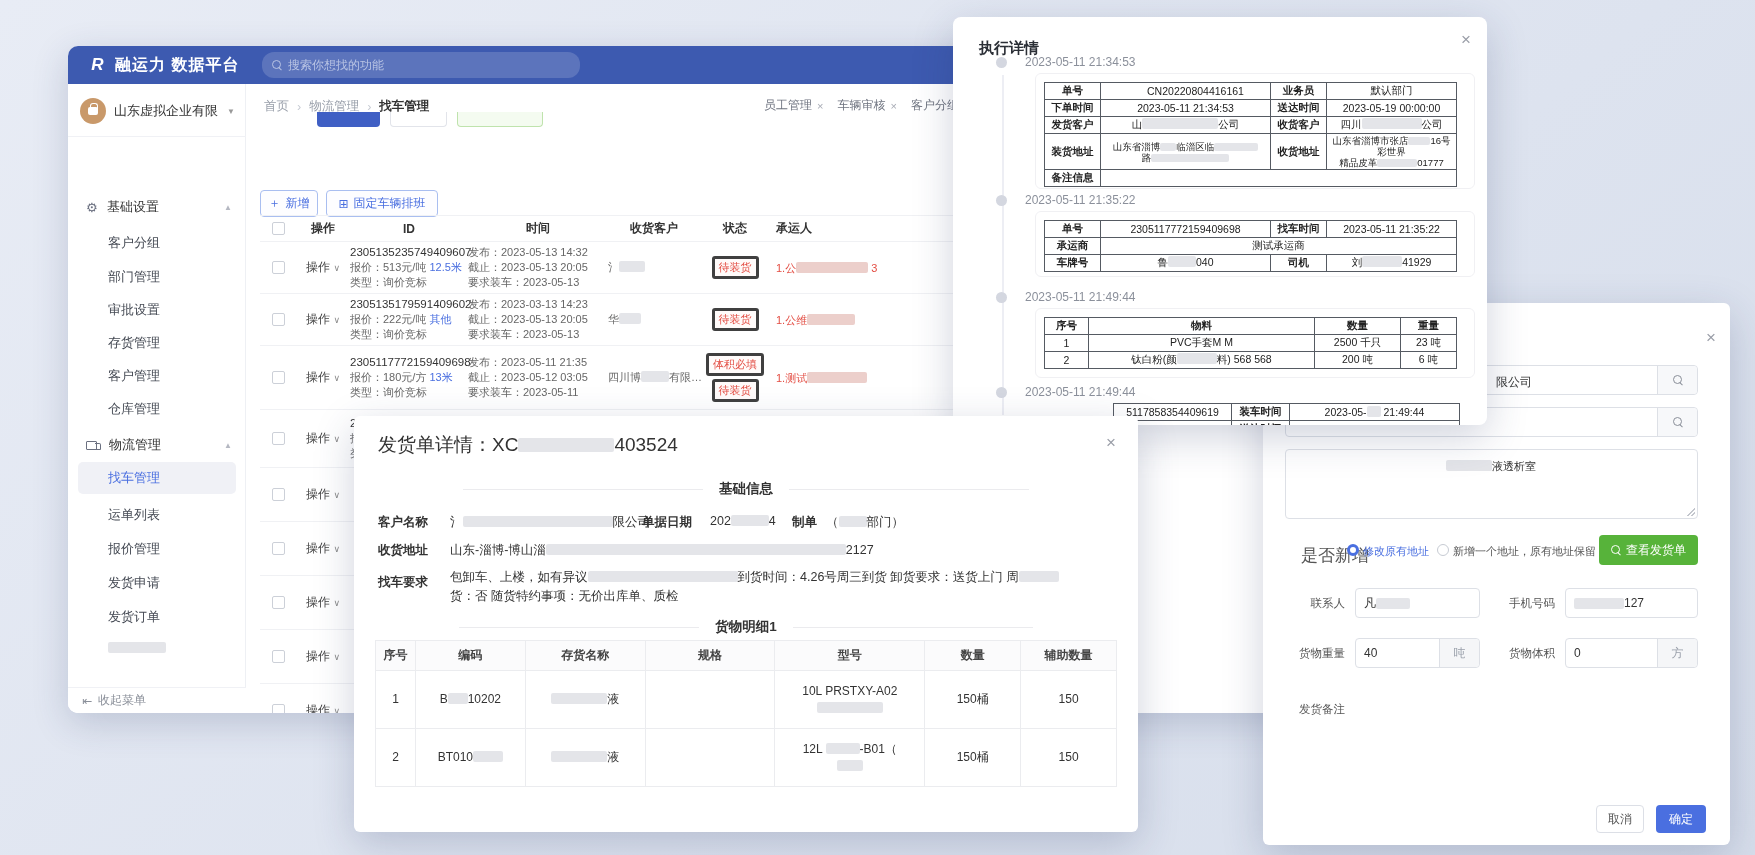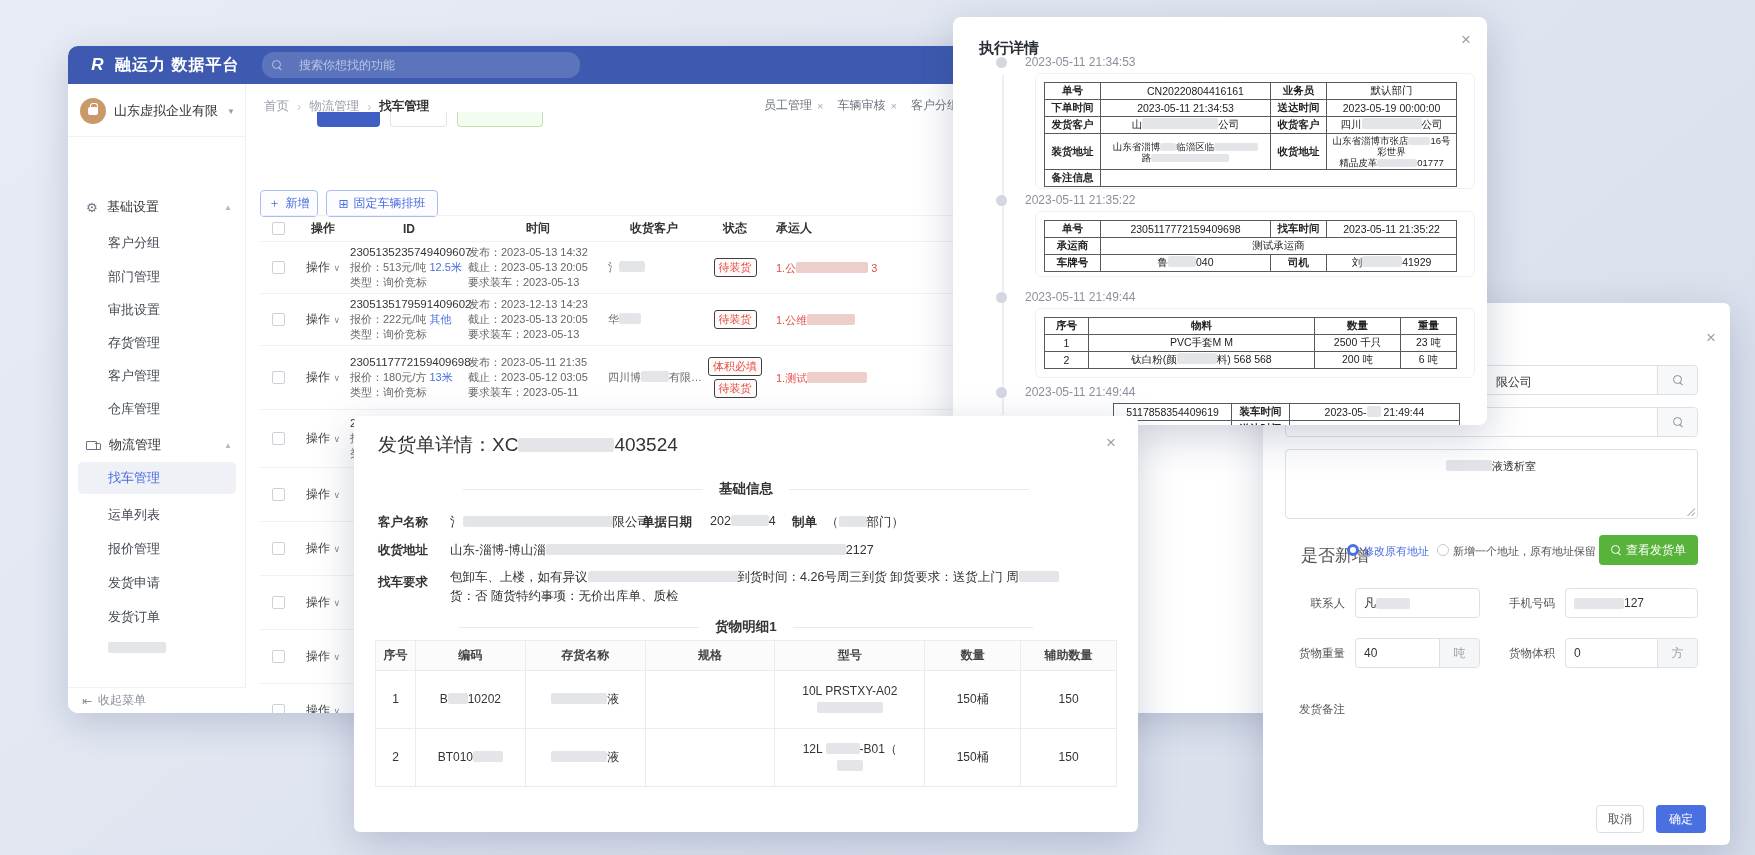--- a/index.html
+++ b/index.html
@@ -10,21 +10,21 @@
   .rd { display:inline-block; height:11px; border-radius:2px; background:#e4e5e9; vertical-align:-1px; }
   .rd.big { height:14px; }
   .rd.red { background:#eccfcb; }
   
   .win { left:68px; top:46px; width:1337px; height:667px; background:#fff; border-radius:10px;
          box-shadow:0 10px 36px rgba(40,55,100,.20); overflow:hidden; z-index:1; }
   .hdr { position:absolute; left:0; top:0; right:0; height:38px; background:#3d5ab0; display:flex; align-items:center; }
   .brand { display:flex; align-items:center; gap:7px; margin-left:20px; color:#fff; font-size:16px; font-weight:bold; letter-spacing:1px; }
   .brand-ic { display:inline-block; width:20px; height:20px; color:#fff; font-weight:bold; font-style:italic; font-size:17px; line-height:20px; text-align:center; }
   .gsearch { position:absolute; left:194px; top:6px; width:318px; height:26px; background:rgba(255,255,255,.16);
-             border-radius:12px; color:#b9c4e4; font-size:12px; display:flex; align-items:center; gap:17px; padding:0 10px; }
+             border-radius:12px; color:#b9c4e4; font-size:12px; display:flex; align-items:center; gap:6px; padding:0 10px; }
   .isrch { position:relative; width:10px; height:10px; display:inline-block; }
   .isrch::before { content:""; position:absolute; left:0; top:0; width:7px; height:7px; border:1.4px solid currentColor; border-radius:50%; }
   .isrch::after { content:""; position:absolute; left:7px; top:7px; width:4px; height:1.4px; background:currentColor; transform:rotate(45deg); transform-origin:0 0; }
   
   .sb { position:absolute; left:0; top:38px; width:178px; bottom:0; background:#fff; border-right:1px solid #eef0f4; }
   .company { position:absolute; left:12px; top:14px; display:flex; align-items:center; gap:8px; font-size:13px; color:#333; width:156px; }
   .avatar { width:26px; height:26px; border-radius:50%; background:#c9996a; flex:none; display:flex; align-items:center; justify-content:center; }
   .bagic { width:10px; height:8px; background:#fff; border-radius:2px; position:relative; }
   .bagic::before { content:""; position:absolute; left:2px; top:-4px; width:6px; height:5px; border:1.5px solid #fff; border-bottom:none; border-radius:3px 3px 0 0; }
   .cname { white-space:nowrap; overflow:hidden; max-width:105px; }
@@ -58,21 +58,21 @@
   .c0{width:36px;flex:none;display:flex;justify-content:center;} .c1{width:54px;flex:none;text-align:center;}
   .c2{width:118px;flex:none;padding-right:4px;} .c3{width:140px;flex:none;} .c4{width:92px;flex:none;}
   .c5{width:70px;flex:none;display:flex;flex-direction:column;align-items:center;gap:3px;} .c6{width:290px;flex:none;padding-left:6px;}
   .head .c5{flex-direction:row;justify-content:center;} .head .c2,.head .c3{text-align:center;padding:0;}
   .cb { width:13px; height:13px; border:1px solid #ccd0d8; border-radius:2px; background:#fff; cursor:pointer; }
   .op { color:#444; cursor:pointer; white-space:nowrap; }
   .op .cv { font-size:9px; color:#888; }
   .idl1 { font-size:11.5px; color:#333; line-height:15px; white-space:nowrap; }
   .sub { font-size:11px; color:#666; line-height:15px; white-space:nowrap; }
   .lnk { color:#4a6fe0; cursor:pointer; }
-  .badge { font-size:11px; color:#e34d43; border:1px solid #404040; background:#fffbfa; border-radius:3px; padding:1px 4px; white-space:nowrap; }
+  .badge { font-size:11px; color:#e34d43; border:3px solid #404040; background:#fffbfa; border-radius:3px; padding:1px 4px; white-space:nowrap; }
   .carr { font-size:11px; color:#e34d43; line-height:16px; white-space:nowrap; }
   
   .modal { background:#fff; border-radius:8px; box-shadow:0 12px 40px rgba(40,55,100,.22); overflow:hidden; }
   .mx { position:absolute; color:#9a9ea8; font-size:17px; cursor:pointer; line-height:1; }
   
   .m-exec { left:953px; top:17px; width:534px; height:408px; z-index:30; }
   .m-exec .title { position:absolute; left:26px; top:22px; font-size:15px; color:#2b2f36; font-weight:bold; }
   .tline { position:absolute; left:49px; top:58px; height:340px; width:2px; background:#edeef4; }
   .tdot { position:absolute; left:43px; width:11px; height:11px; border-radius:50%; background:#d4d7e0; }
   .ttime { position:absolute; left:72px; font-size:12px; color:#8b909b; }
@@ -248,21 +248,21 @@
         <div class="c0">
             <span class="cb"></span>
           </div>
         <div class="c1"><span class="op"><span>操作</span> <span class="cv">∨</span></span></div>
         <div class="c2">
           <div class="idl1">2305135179591409602</div>
           <div class="sub"><span>报价：222元/吨</span> <span class="lnk">其他</span></div>
           <div class="sub">类型：询价竞标</div>
         </div>
         <div class="c3">
-          <div class="sub">发布：2023-12-13 14:23</div>
+          <div class="sub">发布：2023-03-13 14:23</div>
           <div class="sub">截止：2023-05-13 20:05</div>
           <div class="sub">要求装车：2023-05-13</div>
         </div>
         <div class="c4"><span class="sub"><span>华</span><span class="rd" style="width:22px;"></span></span></div>
         <div class="c5">
             <span class="badge">待装货</span>
           </div>
         <div class="c6">
             <div class="carr"><span>1.公维</span><span class="rd red" style="width:48px;"></span></div>
           </div>

